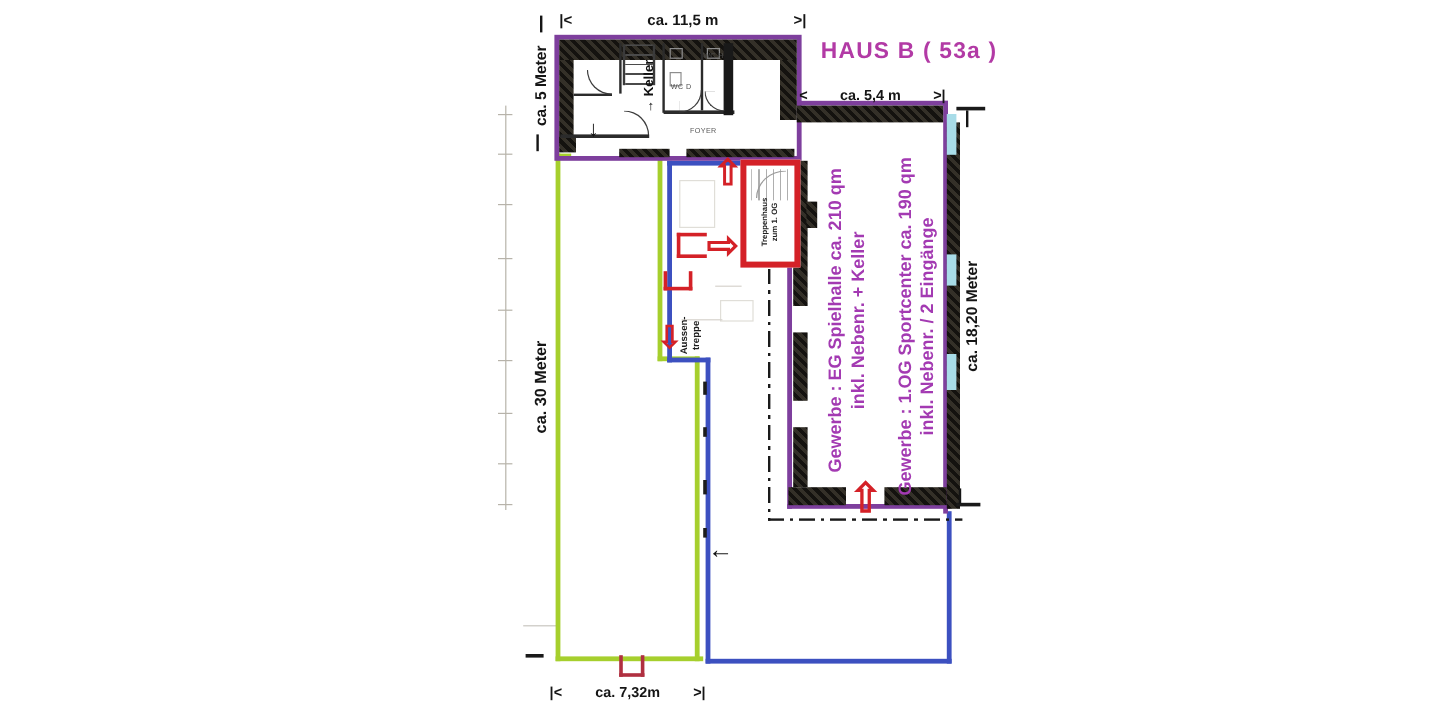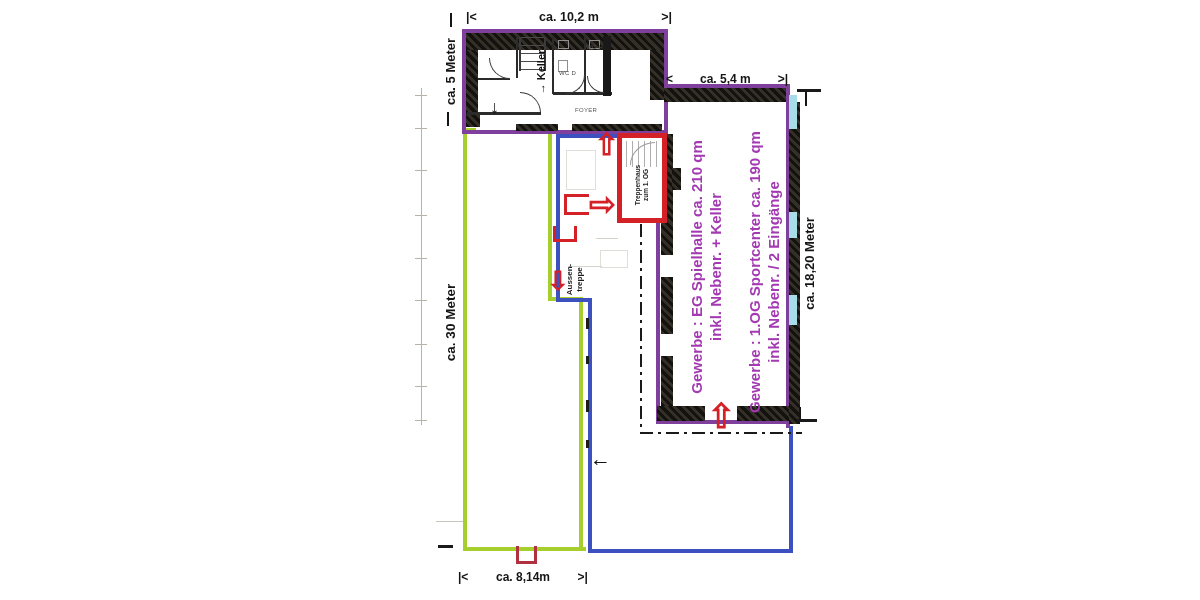--- a/index.html
+++ b/index.html
@@ -157,52 +157,53 @@
 
   <div class="vbox" style="left:560px;top:248px;width:30px;height:62px;">
     <div class="rot" style="font-size:8px;font-weight:bold;color:#1c1c1c;line-height:9.5px;">
       <div>Aussen-</div>
       <div>treppe</div>
     </div>
   </div>
 
   <div class="abs dimrow dim" style="left:466px;top:10px;width:206px;">
     <span>|&lt;</span>
-    <span>ca. 10,2 m</span>
+    <span>ca. 11,5 m</span>
     <span>&gt;|</span>
   </div>
 
   <div class="abs dimrow dim" style="left:666px;top:72px;width:122px;font-size:12px;">
     <span>&lt;</span>
     <span>ca. 5,4 m</span>
     <span>&gt;|</span>
   </div>
 
   <div class="abs dimrow dim" style="left:458px;top:570px;width:130px;font-size:12px;">
     <span>|&lt;</span>
-    <span>ca. 8,14m</span>
+    <span>ca. 7,32m</span>
     <span>&gt;|</span>
   </div>
 
   <div class="abs tick" style="left:450px;top:13px;width:2px;height:14px;"></div>
   <div class="vbox" style="left:436px;top:28px;width:30px;height:86px;">
     <div class="rot dim" style="font-size:13px;">ca. 5 Meter</div>
   </div>
   <div class="abs tick" style="left:447px;top:112px;width:2px;height:14px;"></div>
 
   <div class="vbox" style="left:436px;top:262px;width:30px;height:120px;">
     <div class="rot dim" style="font-size:13.5px;">ca. 30 Meter</div>
   </div>
 
   <div class="abs tick" style="left:805px;top:92px;width:2px;height:14px;"></div>
   <div class="vbox" style="left:794px;top:202px;width:30px;height:122px;">
     <div class="rot dim" style="font-size:13px;">ca. 18,20 Meter</div>
   </div>
   <div class="abs tick" style="left:799px;top:407px;width:2px;height:13px;"></div>
 
+  <div class="abs title" style="left:684px;top:32px;">HAUS B ( 53a )</div>
 
   <div class="vbox" style="left:683px;top:130px;width:46px;height:274px;">
     <div class="rot purple-note">
       <div>Gewerbe : EG Spielhalle ca. 210 qm</div>
       <div>inkl. Nebenr. + Keller</div>
     </div>
   </div>
   <div class="vbox" style="left:741px;top:126px;width:46px;height:292px;">
     <div class="rot purple-note">
       <div>Gewerbe : 1.OG Sportcenter ca. 190 qm</div>

